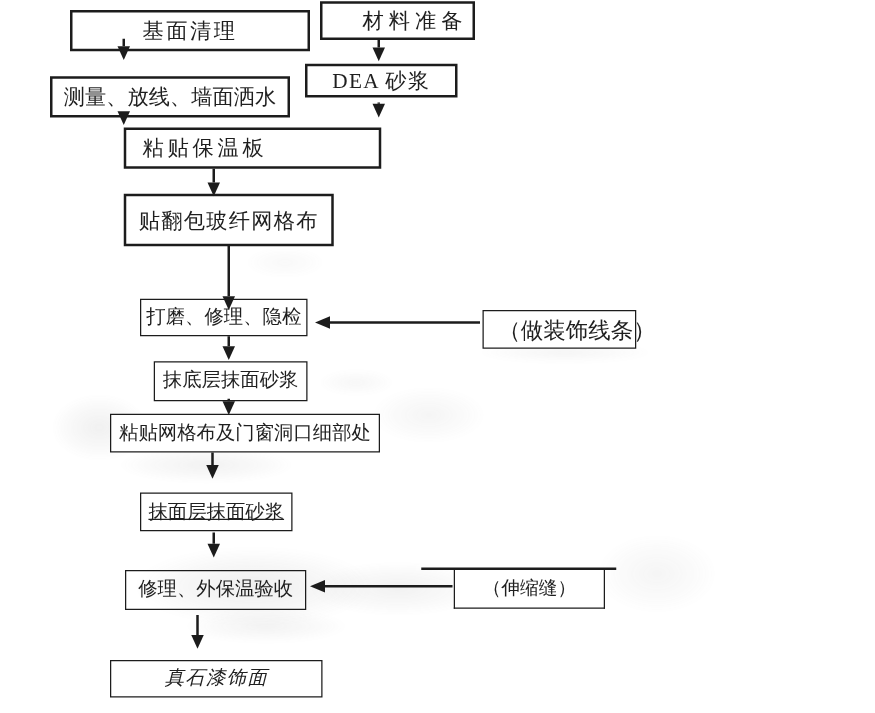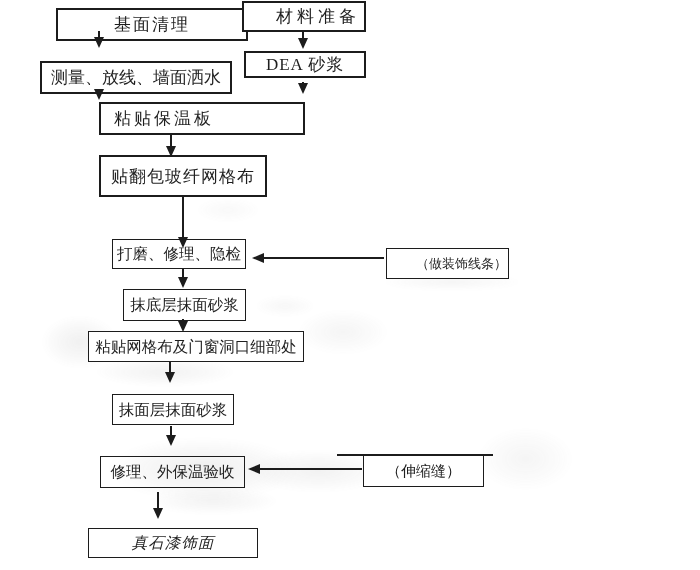--- a/index.html
+++ b/index.html
@@ -67,39 +67,39 @@
   <div class="smudge" style="left:255px;top:296px;width:60px;height:20px;opacity:.10;"></div>
   <div class="smudge" style="left:108px;top:438px;width:190px;height:62px;opacity:.20;"></div>
   <div class="smudge" style="left:248px;top:450px;width:140px;height:42px;opacity:.16;"></div>
   <div class="smudge" style="left:478px;top:428px;width:95px;height:62px;opacity:.12;"></div>
   <div class="smudge" style="left:382px;top:274px;width:140px;height:16px;opacity:.12;"></div>
   <div class="smudge" style="left:148px;top:488px;width:130px;height:26px;opacity:.15;"></div>
   <div class="smudge" style="left:196px;top:198px;width:64px;height:24px;opacity:.08;"></div>
 
   <div class="node" style="left:40px;top:8px;width:192px;height:33px;letter-spacing:2px;margin-left:16px;">基面清理</div>
 
-  <div class="node" style="left:242px;top:1px;width:124px;height:31px;letter-spacing:4px;padding-left:28px;">材料准备</div>
+  <div class="node" style="left:256px;top:1px;width:124px;height:31px;letter-spacing:4px;padding-left:28px;">材料准备</div>
 
   <div class="node" style="left:40px;top:61px;width:192px;height:33px;">测量、放线、墙面洒水</div>
 
   <div class="node" style="left:244px;top:51px;width:122px;height:27px;letter-spacing:1px;">DEA 砂浆</div>
 
   <div class="node left-align" style="left:99px;top:102px;width:206px;height:33px;padding-left:13px;letter-spacing:3px;">粘贴保温板</div>
 
   <div class="node" style="left:99px;top:155px;width:168px;height:42px;letter-spacing:1px;">贴翻包玻纤网格布</div>
 
   <div class="node thin" style="left:112px;top:239px;width:134px;height:30px;">打磨、修理、隐检</div>
 
-  <div class="node thin" style="left:386px;top:248px;width:123px;height:31px;font-size:13px;padding-left:28px;">（做装饰线条）</div>
+  <div class="node thin" style="left:386px;top:248px;width:123px;height:31px;font-size:18px;padding-left:28px;">（做装饰线条）</div>
 
   <div class="node thin" style="left:123px;top:289px;width:123px;height:32px;">抹底层抹面砂浆</div>
 
   <div class="node thin" style="left:88px;top:331px;width:216px;height:31px;">粘贴网格布及门窗洞口细部处</div>
 
-  <div class="node thin" style="left:112px;top:394px;width:122px;height:31px;">抹面层抹面砂浆</div>
+  <div class="node thin" style="left:112px;top:394px;width:122px;height:31px;text-decoration:underline;">抹面层抹面砂浆</div>
 
   <div class="node thin" style="left:363px;top:456px;width:121px;height:31px;border-top:none;font-size:15px;">（伸缩缝）</div>
 
   <div class="node thin ghost" style="left:100px;top:456px;width:145px;height:32px;">修理、外保温验收</div>
 
   <div class="node thin" style="left:88px;top:528px;width:170px;height:30px;letter-spacing:1px;font-style:italic;">真石漆饰面</div>
 
   <div class="hline" style="left:337px;top:454px;width:156px;"></div>
 
   <div class="varrow" style="left:98px;top:31px;height:6px;"></div>

